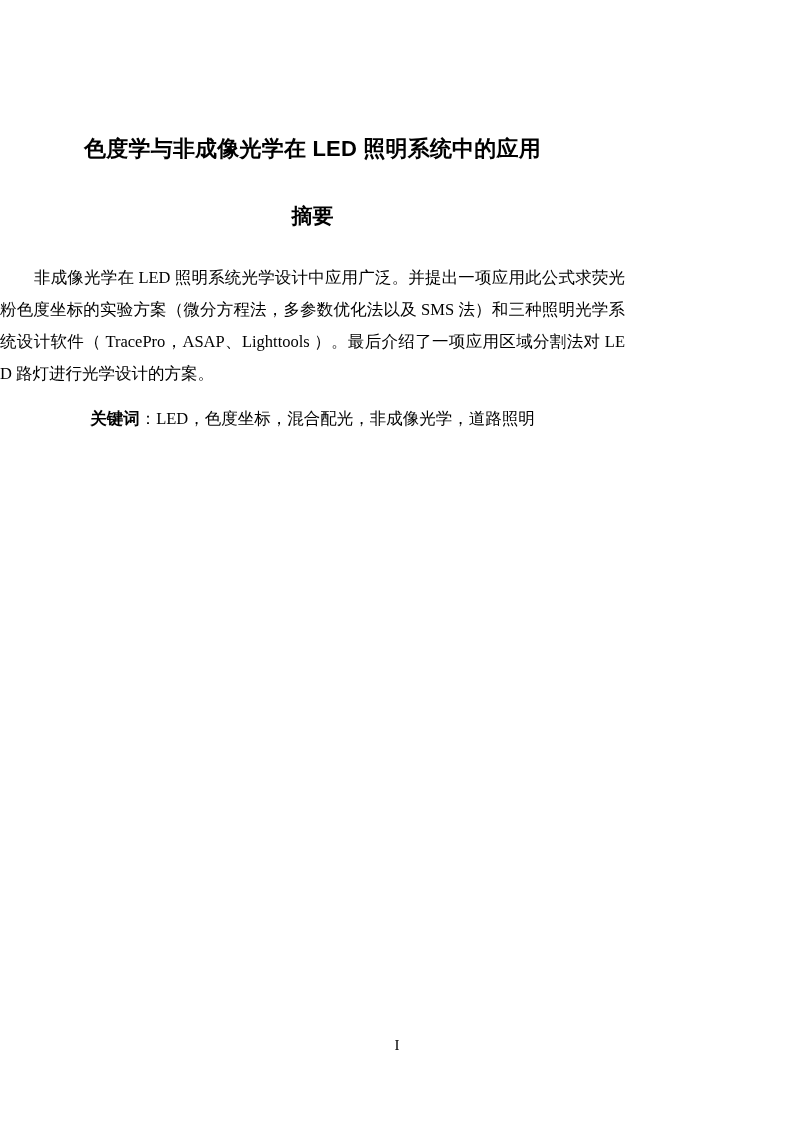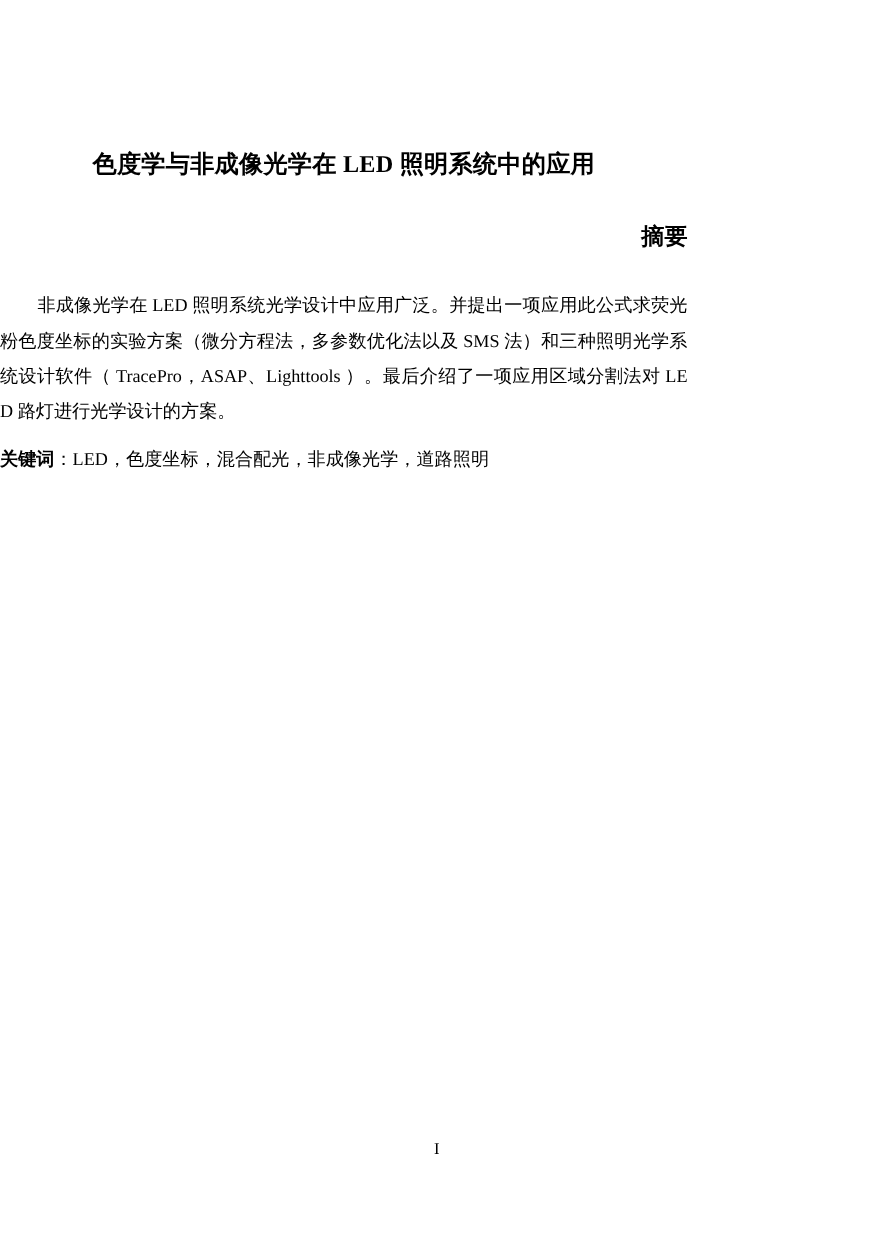--- a/index.html
+++ b/index.html
@@ -18,36 +18,36 @@
   }
 
   .doc-title {
     margin: 0;
     padding: 0;
     position: absolute;
     left: 0;
     top: 134px;
     width: 625px;
     text-align: center;
-    font-family: Liberation Serif, serif;
+    font-family: Liberation Sans, sans-serif;
     font-weight: bold;
     font-size: 22px;
     line-height: 30px;
     color: #000000;
     letter-spacing: 0.2px;
   }
 
   .abstract-heading {
     margin: 0;
     padding: 0;
     position: absolute;
     left: 0;
     top: 202px;
     width: 625px;
-    text-align: right;
+    text-align: center;
     font-family: "Liberation Sans", "DejaVu Sans", sans-serif;
     font-weight: bold;
     font-size: 21px;
     line-height: 28px;
     color: #000000;
   }
 
   .body-block {
     position: absolute;
     left: 0;
@@ -68,21 +68,21 @@
     word-break: break-all;
     letter-spacing: 0px;
   }
 
   p.para.no-indent {
     text-indent: 0;
   }
 
   p.para.keywords {
     margin-top: 1px;
-    text-align: left;
+    text-align: center;
   }
 
   .kw-label {
     font-family: "Liberation Sans", "DejaVu Sans", sans-serif;
     font-weight: bold;
   }
 
   .page-number {
     position: absolute;
     left: 0;

